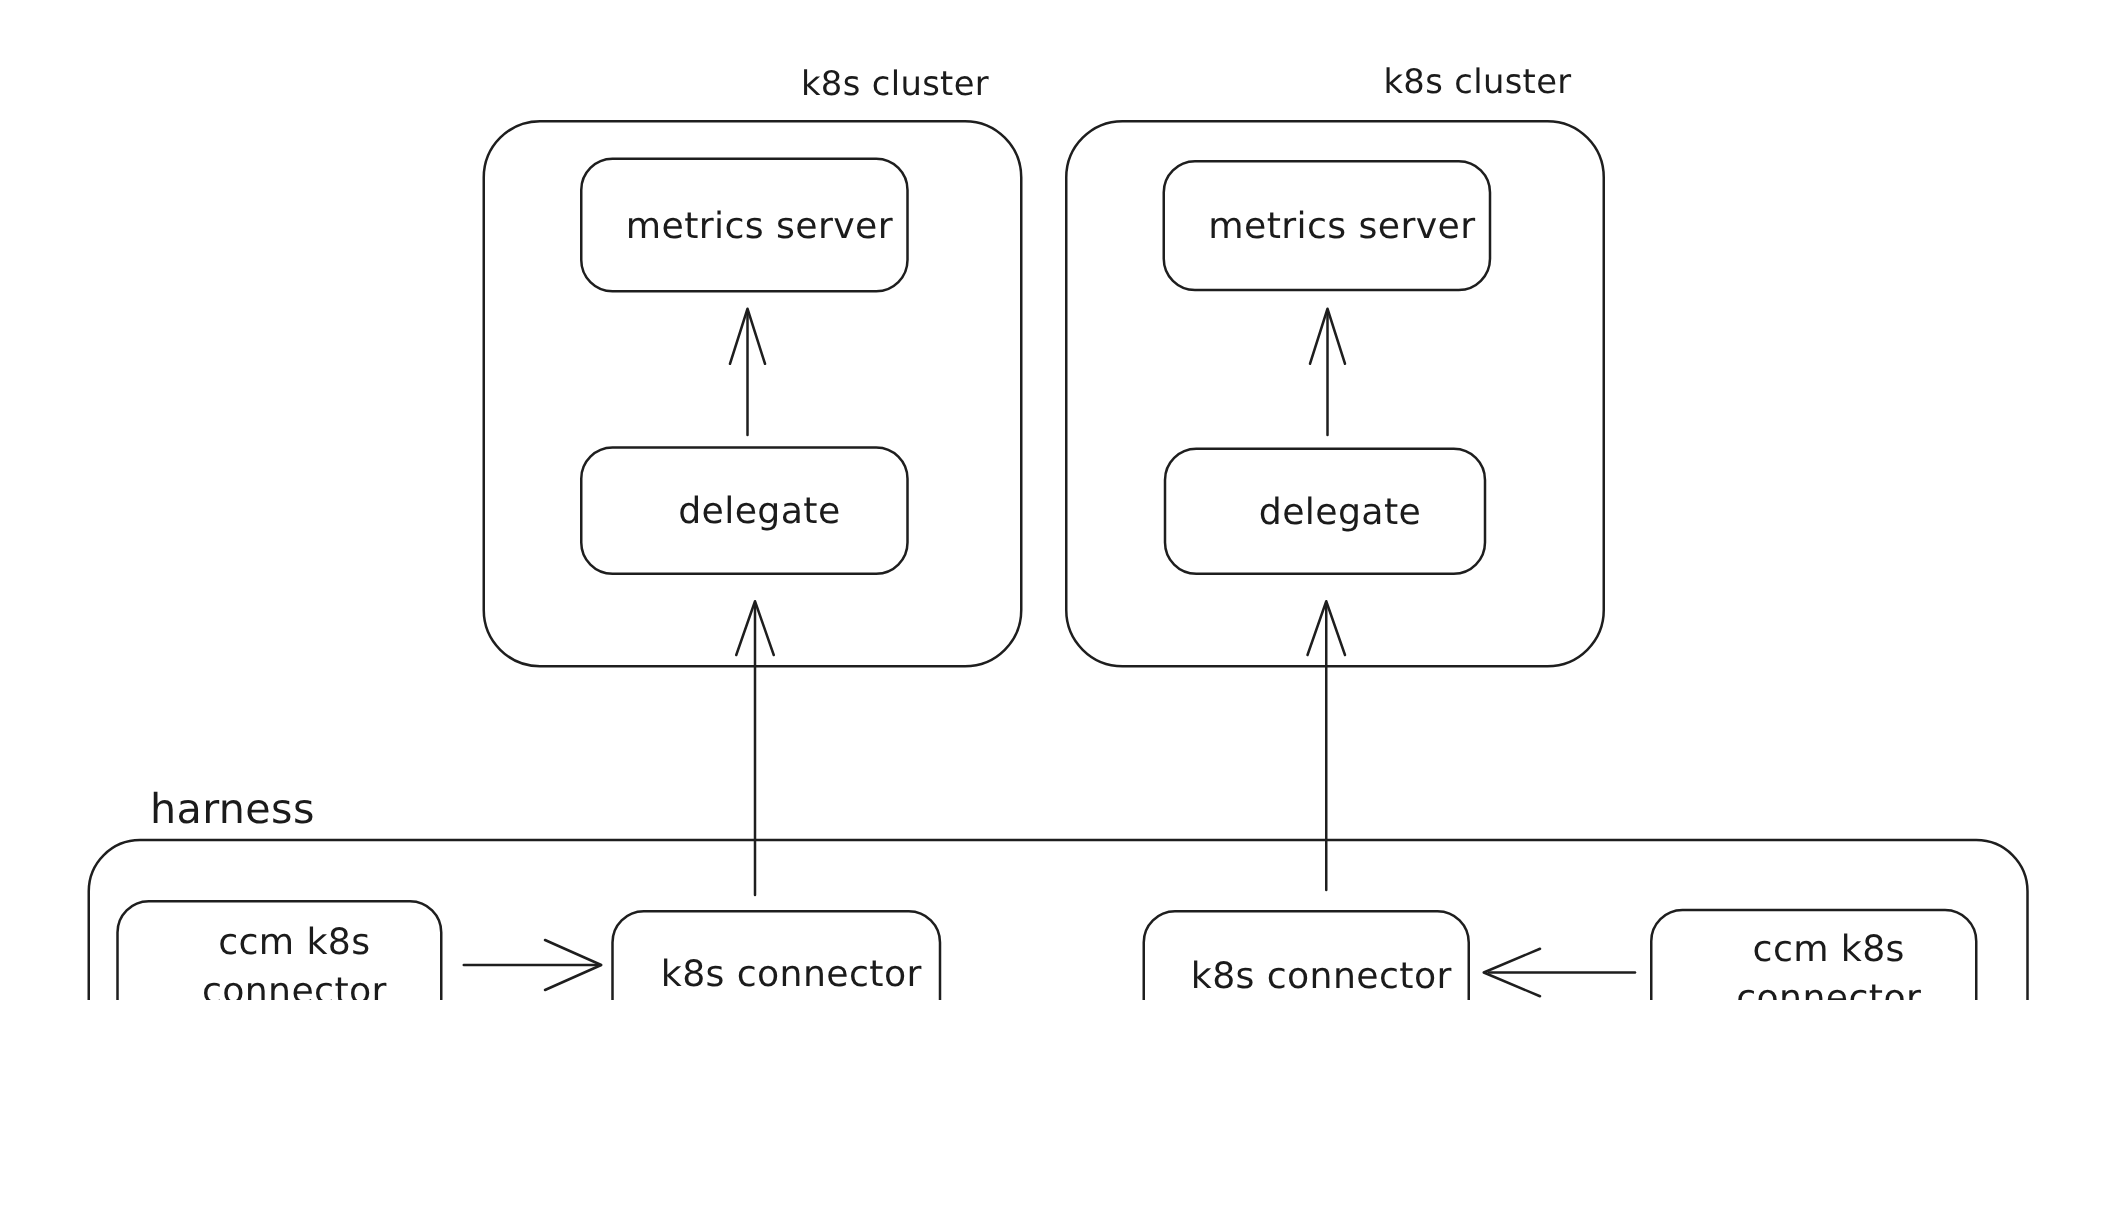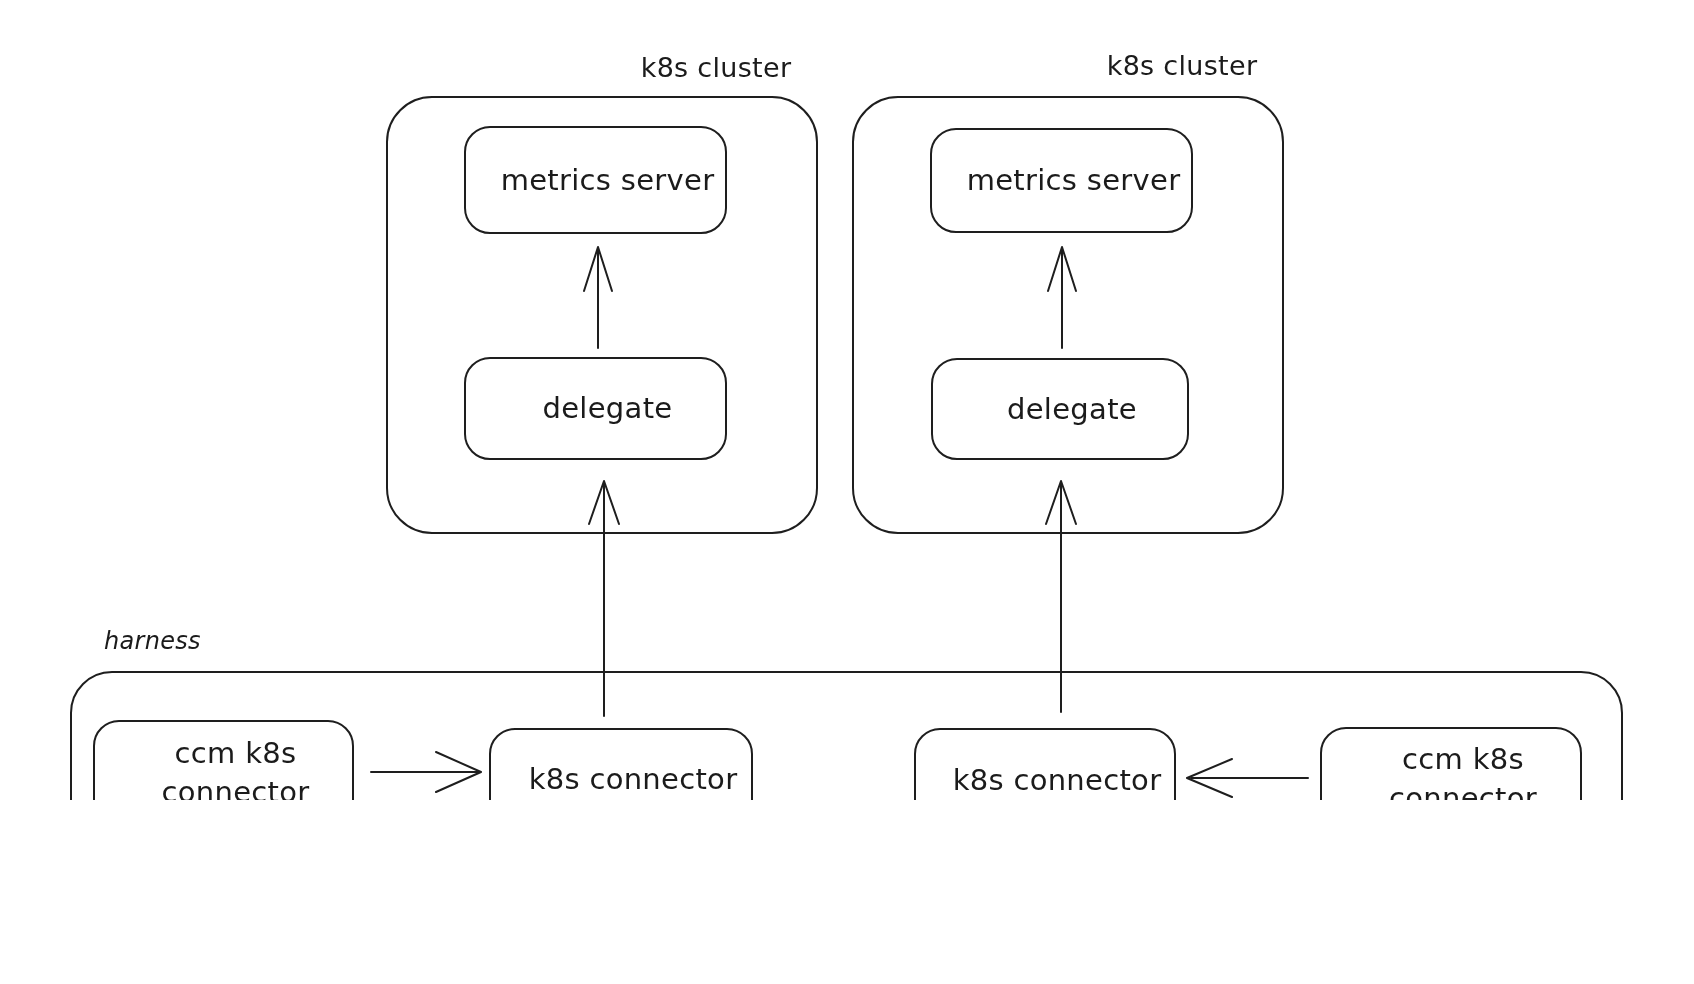--- a/index.html
+++ b/index.html
@@ -65,21 +65,21 @@
   
   .label-cluster-left  { left: 610px; top: 52px; width: 212px; text-align: center; }
   .label-cluster-right { left: 1076px; top: 50px; width: 212px; text-align: center; }
   
   .metrics-left   { left: 464px; top: 126px; width: 263px; height: 108px; }
   .metrics-right  { left: 930px; top: 128px; width: 263px; height: 105px; }
   .delegate-left  { left: 464px; top: 357px; width: 263px; height: 103px; }
   .delegate-right { left: 931px; top: 358px; width: 258px; height: 102px; }
   
   .harness-frame  { left: 70px;  top: 671px; width: 1553px; height: 235px; }
-  .label-harness  { left: 104px; top: 627px; font-size: 24px; font-style: italic; }
+  .label-harness  { left: 120px; top: 627px; font-size: 33px; }
   .ccm-left       { left: 93px;  top: 720px; width: 261px; height: 105px; }
   .k8s-left       { left: 489px; top: 728px; width: 264px; height: 102px; }
   .k8s-right      { left: 914px; top: 728px; width: 262px; height: 104px; }
   .ccm-right      { left: 1320px; top: 727px; width: 262px; height: 103px; }
 </style>
 </head>
 <body>
 
 <div class="canvas">
 

